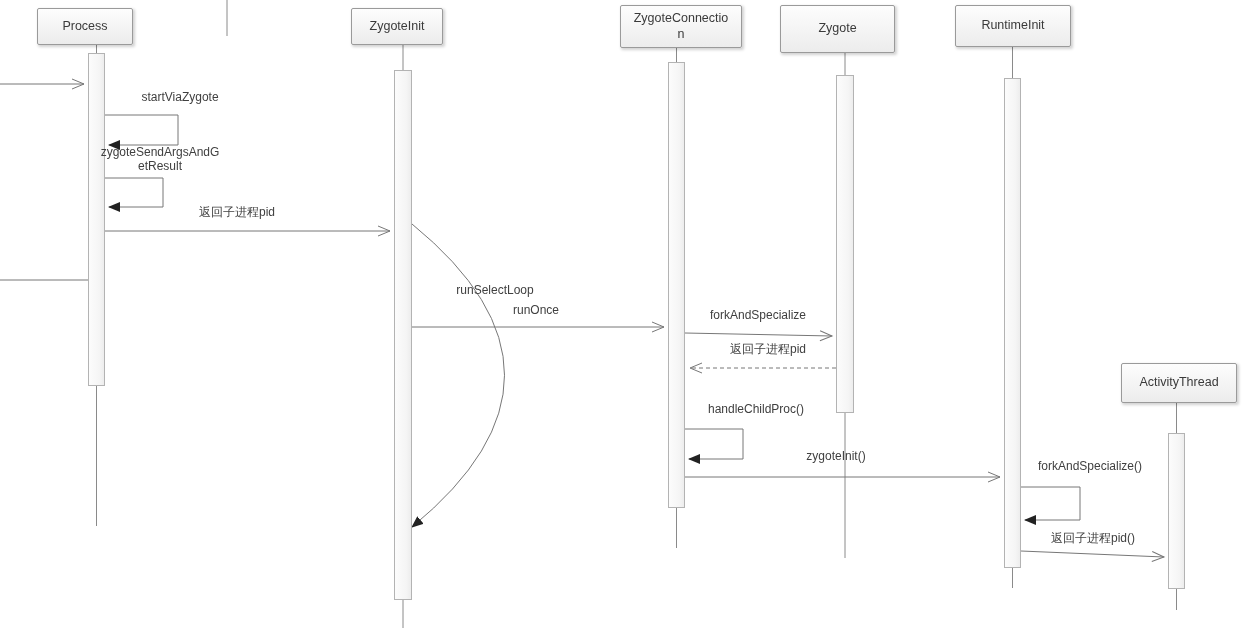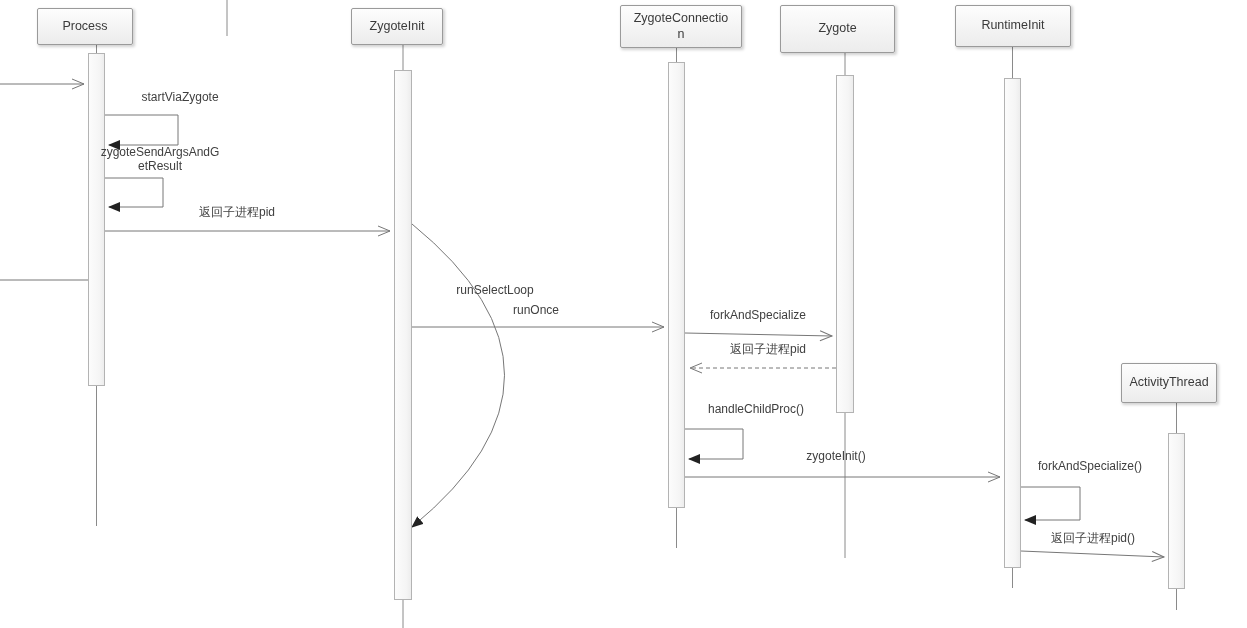--- a/index.html
+++ b/index.html
@@ -117,21 +117,21 @@
       <span class="ln" style="display:block">ZygoteConnectio</span>
       <span class="ln" style="display:block">n</span>
     </span>
   </div>
   <div class="pbox" style="left:780px;top:5px;width:115px;height:48px">
     <span>Zygote</span>
   </div>
   <div class="pbox" style="left:955px;top:5px;width:116px;height:42px">
     <span>RuntimeInit</span>
   </div>
-  <div class="pbox" style="left:1121px;top:363px;width:96px;height:40px">
+  <div class="pbox" style="left:1121px;top:363px;width:116px;height:40px">
     <span>ActivityThread</span>
   </div>
 
   <div class="mlabel" style="left:180px;top:90px">startViaZygote</div>
 
   <div class="mlabel" style="left:160px;top:145px">
     <span class="ln">zygoteSendArgsAndG</span>
     <span class="ln">etResult</span>
   </div>
 

